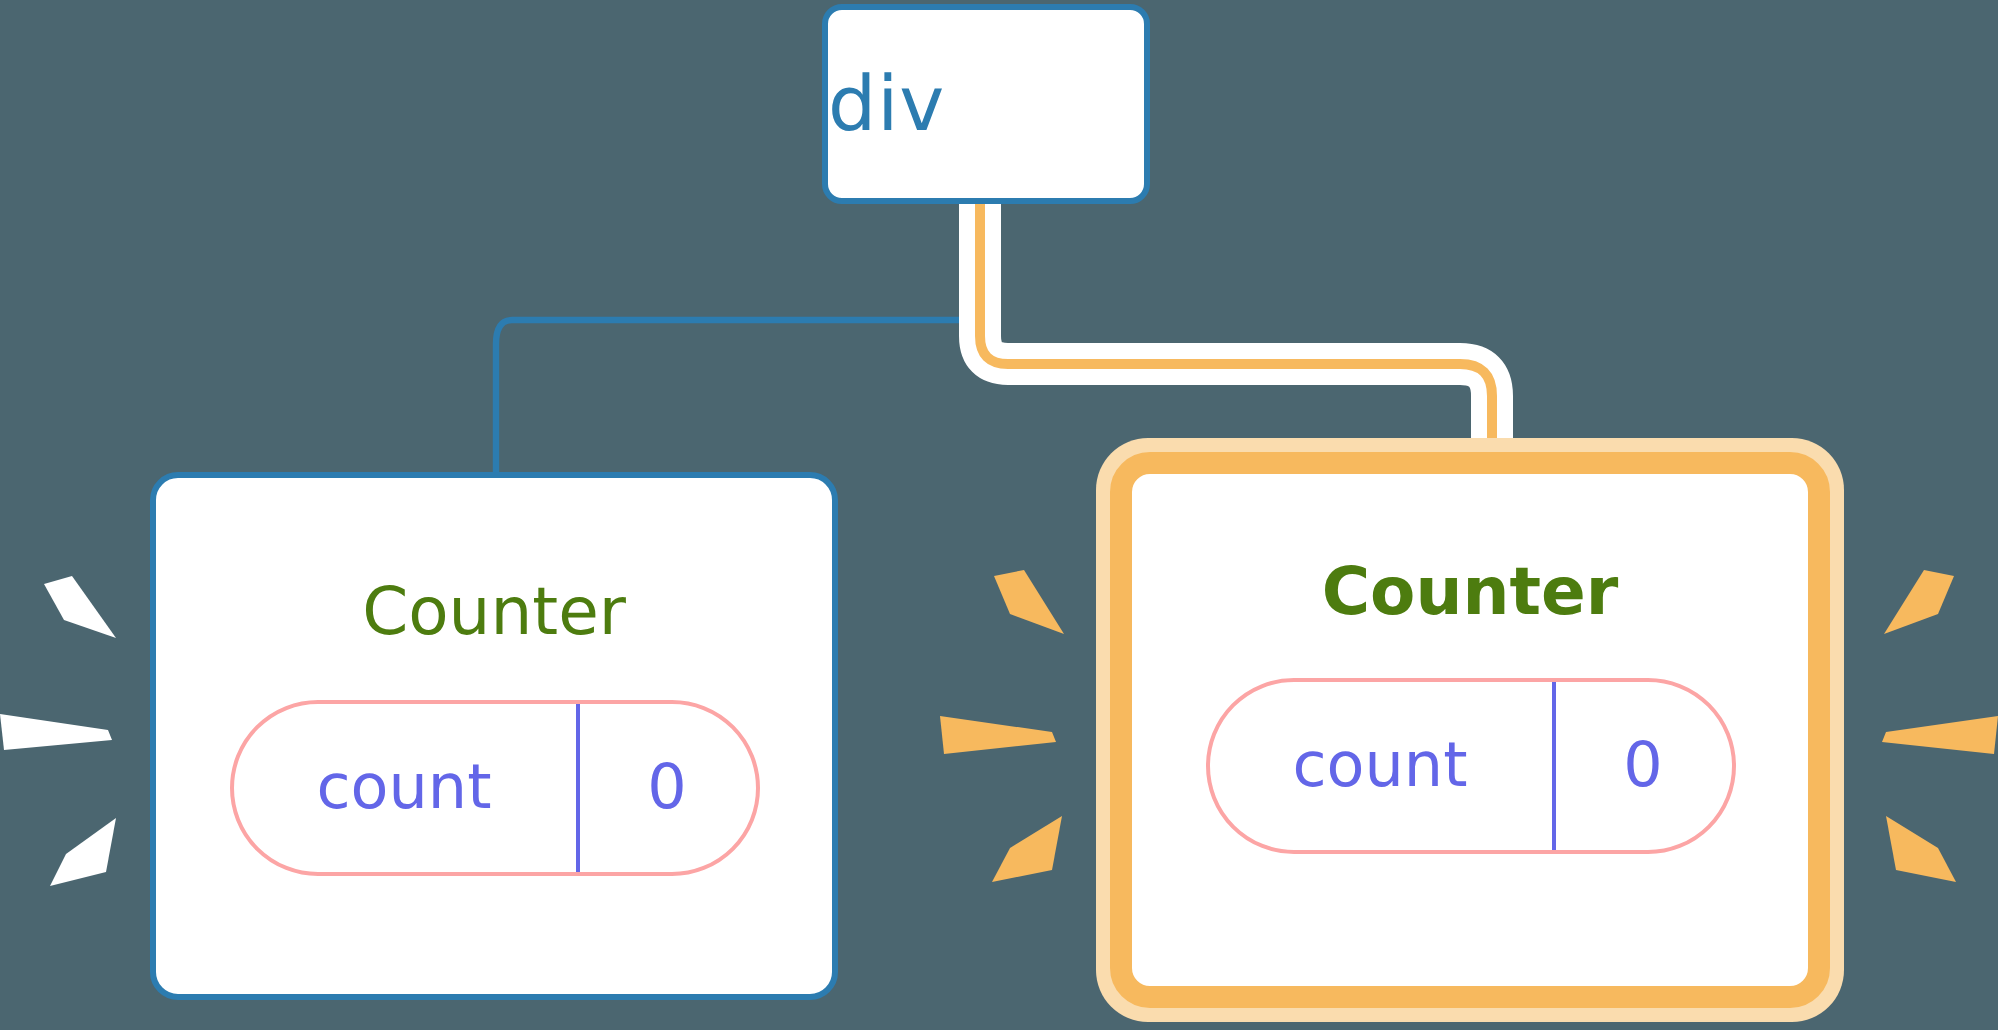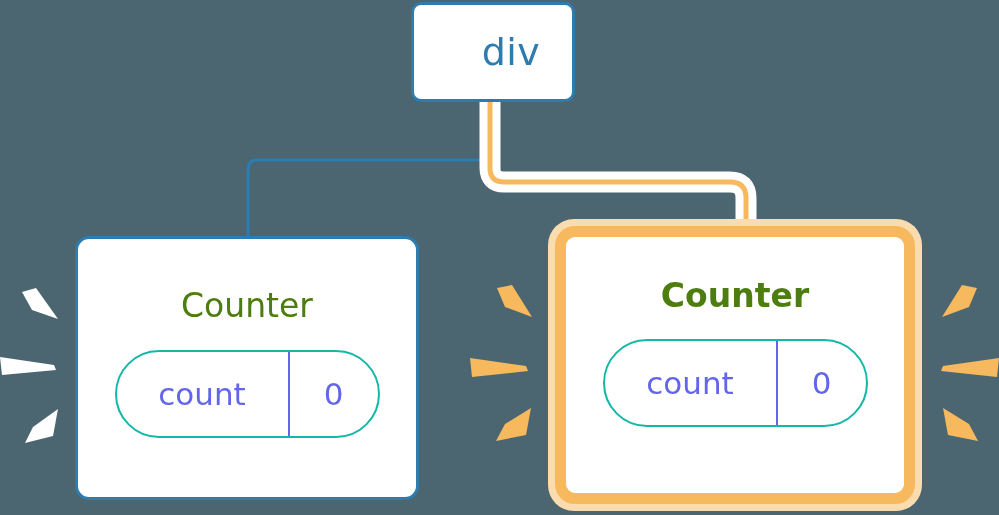--- a/index.html
+++ b/index.html
@@ -34,22 +34,20 @@
   }
   .node-div {
     left: 411px;
     top: 2px;
     width: 164px;
     height: 100px;
     border: 3px solid #2c7cb0;
     border-radius: 10px;
     display: flex;
     align-items: center;
-    justify-content: center;
-    padding-left: 36px;
   }
   .node-div .title {
     color: #2c7cb0;
     font-size: 38px;
     font-weight: 400;
     letter-spacing: 0.5px;
     line-height: 1;
   }
 
   .node-counter-left {
@@ -101,21 +99,21 @@
   }
   .node-counter-right .card-title {
     font-size: 33px;
     font-weight: 700;
     margin-top: 42px;
   }
 
   
   .pill {
     box-sizing: border-box;
-    border: 2px solid #14b8a6;
+    border: 2px solid #fca5a5;
     border-radius: 999px;
     display: flex;
     align-items: stretch;
     background: transparent;
   }
   .node-counter-left .pill {
     width: 265px;
     height: 88px;
     margin-top: 28px;
   }

